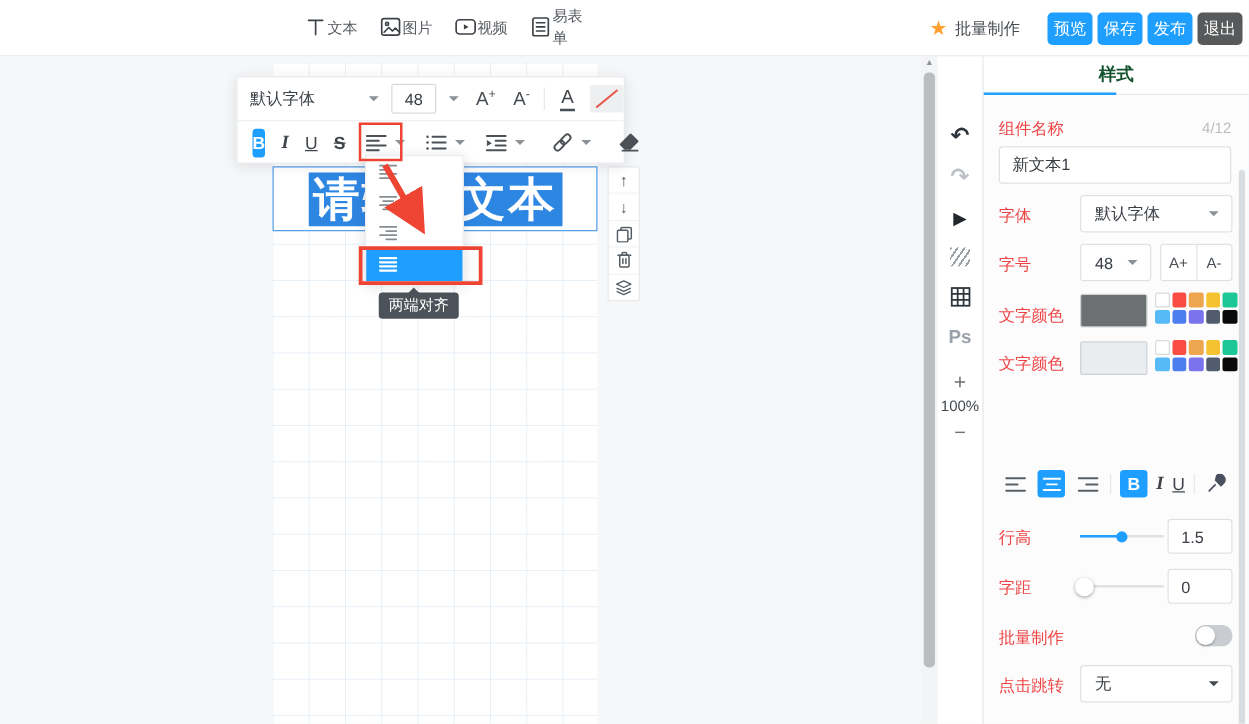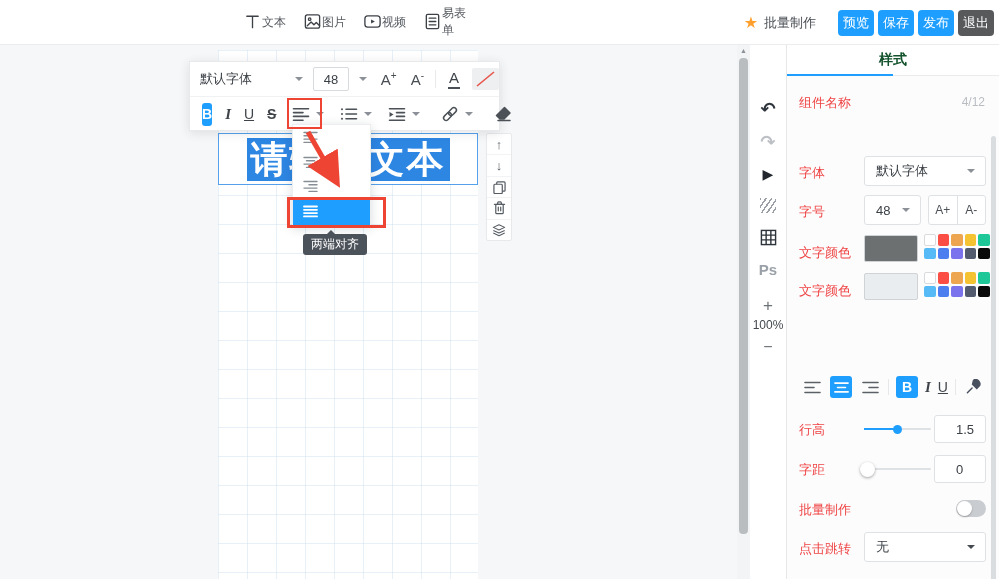--- a/index.html
+++ b/index.html
@@ -95,21 +95,21 @@
   .fmt-ic { width:22px; height:22px; display:flex; align-items:center; justify-content:center; color:#5a6066; border-radius:3px; cursor:pointer; }
   .fmt-ic.active { background:#1e9fff; color:#fff; }
   .fmt-b { font-weight:700; font-size:14px; }
   .fmt-i { font-family:"Liberation Serif",serif; font-style:italic; font-weight:700; font-size:15px; color:#3f444a; cursor:pointer; }
   .fmt-u { font-size:14px; text-decoration:underline; color:#3f444a; cursor:pointer; }
   .sb-vdiv { width:1px; height:16px; background:#e6e8ea; }
   .track { position:absolute; left:77px; width:67px; height:2px; background:#dfe2e5; border-radius:1px; }
   .track .fill { position:absolute; left:0; top:0; height:2px; background:#1e9fff; }
   .dot-thumb { position:absolute; width:9px; height:9px; border-radius:50%; background:#1e9fff; top:-3.5px; cursor:pointer; }
   .big-thumb { position:absolute; width:15px; height:15px; border-radius:50%; background:#fff; box-shadow:0 1px 3px rgba(0,0,0,.35); top:-6.5px; cursor:pointer; }
-  .val-box { position:absolute; left:147px; width:52px; height:28px; border:1px solid #dfe2e5; border-radius:3px; background:#fff; font-size:13px; color:#3b4046; padding-left:21px; font-family:inherit; }
+  .val-box { position:absolute; left:147px; width:52px; height:28px; border:1px solid #dfe2e5; border-radius:3px; background:#fff; font-size:13px; color:#3b4046; padding-left:10px; font-family:inherit; }
   .toggle { position:absolute; left:169px; width:30px; height:17px; background:#c9ccd0; border-radius:9px; cursor:pointer; }
   .toggle .knob { position:absolute; left:1px; top:1px; width:15px; height:15px; border-radius:50%; background:#fff; box-shadow:0 1px 2px rgba(0,0,0,.25); }
   .sb-scroll { position:absolute; left:204px; top:60px; width:5px; height:460px; background:#dadde0; border-radius:3px; }
   svg { display:block; }
 </style>
 </head>
 <body>
 
 <div id="app">
 
@@ -323,20 +323,21 @@
 
   <div class="sidebar">
     <div class="sb-tabs">
       <div class="sb-tab active">样式</div>
       <div class="tab-line"></div>
     </div>
 
     <div style="position:relative;height:472px;">
       <span class="sb-label" style="top:18px;">组件名称</span>
       <span class="counter" style="top:19px;">4/12</span>
+      <input class="sb-input" style="left: 12px; top: 41px; width: 186px;" value="新文本1">
 
       <span class="sb-label" style="top:88px;">字体</span>
       <div class="sb-select" style="left:77px;top:80px;width:122px;">
         <span>默认字体</span>
         <span class="caret"></span>
       </div>
 
       <span class="sb-label" style="top:127px;">字号</span>
       <div class="sb-select" style="left:77px;top:119px;width:57px;">
         <span>48</span>

